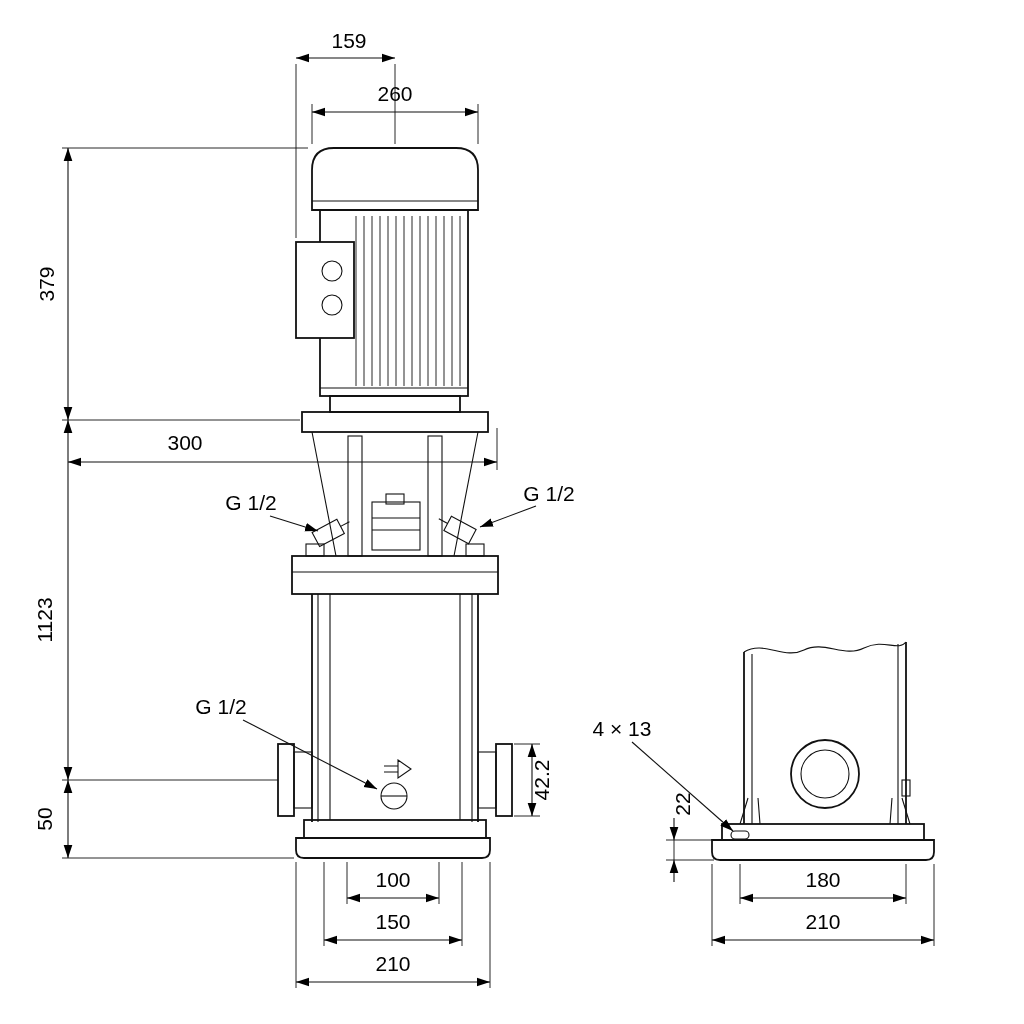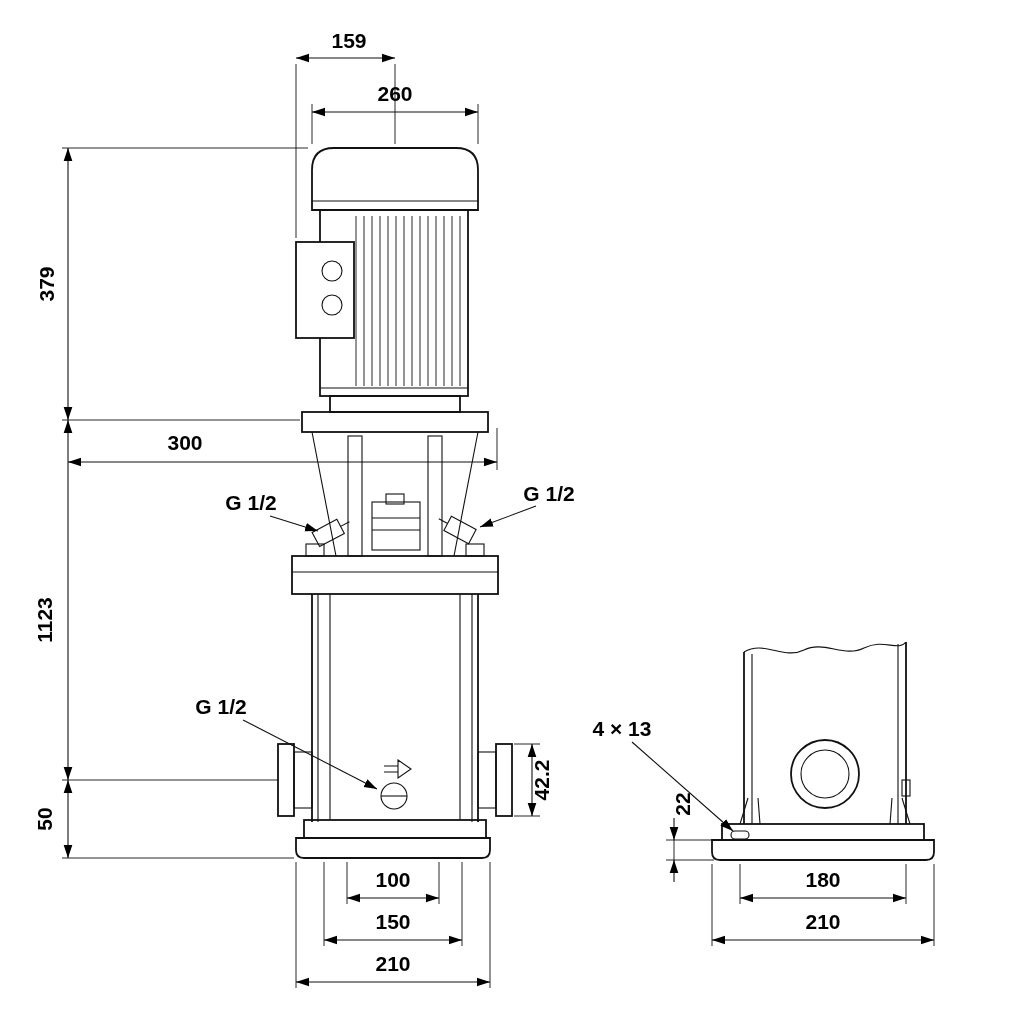--- a/index.html
+++ b/index.html
@@ -1,16 +1,16 @@
 <!DOCTYPE html>
 <html><head>
 <meta charset="utf-8">
 <style>
   html,body{margin:0;padding:0;background:#ffffff;}
-  .stage{position:relative;width:1024px;height:1024px;background:#ffffff;overflow:hidden;font-weight:bold;}
+  .stage{position:relative;width:1024px;height:1024px;background:#ffffff;overflow:hidden;}
   svg text{font-family:"Liberation Sans",sans-serif;font-size:21px;fill:#000;}
   .o2{fill:none;stroke:#111;stroke-width:1.8;}
   .o1{fill:none;stroke:#111;stroke-width:1.1;}
   .fin{fill:none;stroke:#111;stroke-width:0.9;}
   .dim{fill:none;stroke:#111;stroke-width:1.1;}
   .ext{fill:none;stroke:#111;stroke-width:0.9;}
   .solid{fill:#fff;stroke:#111;stroke-width:1.8;}
   .t{text-anchor:middle;}
 </style>
 </head>

